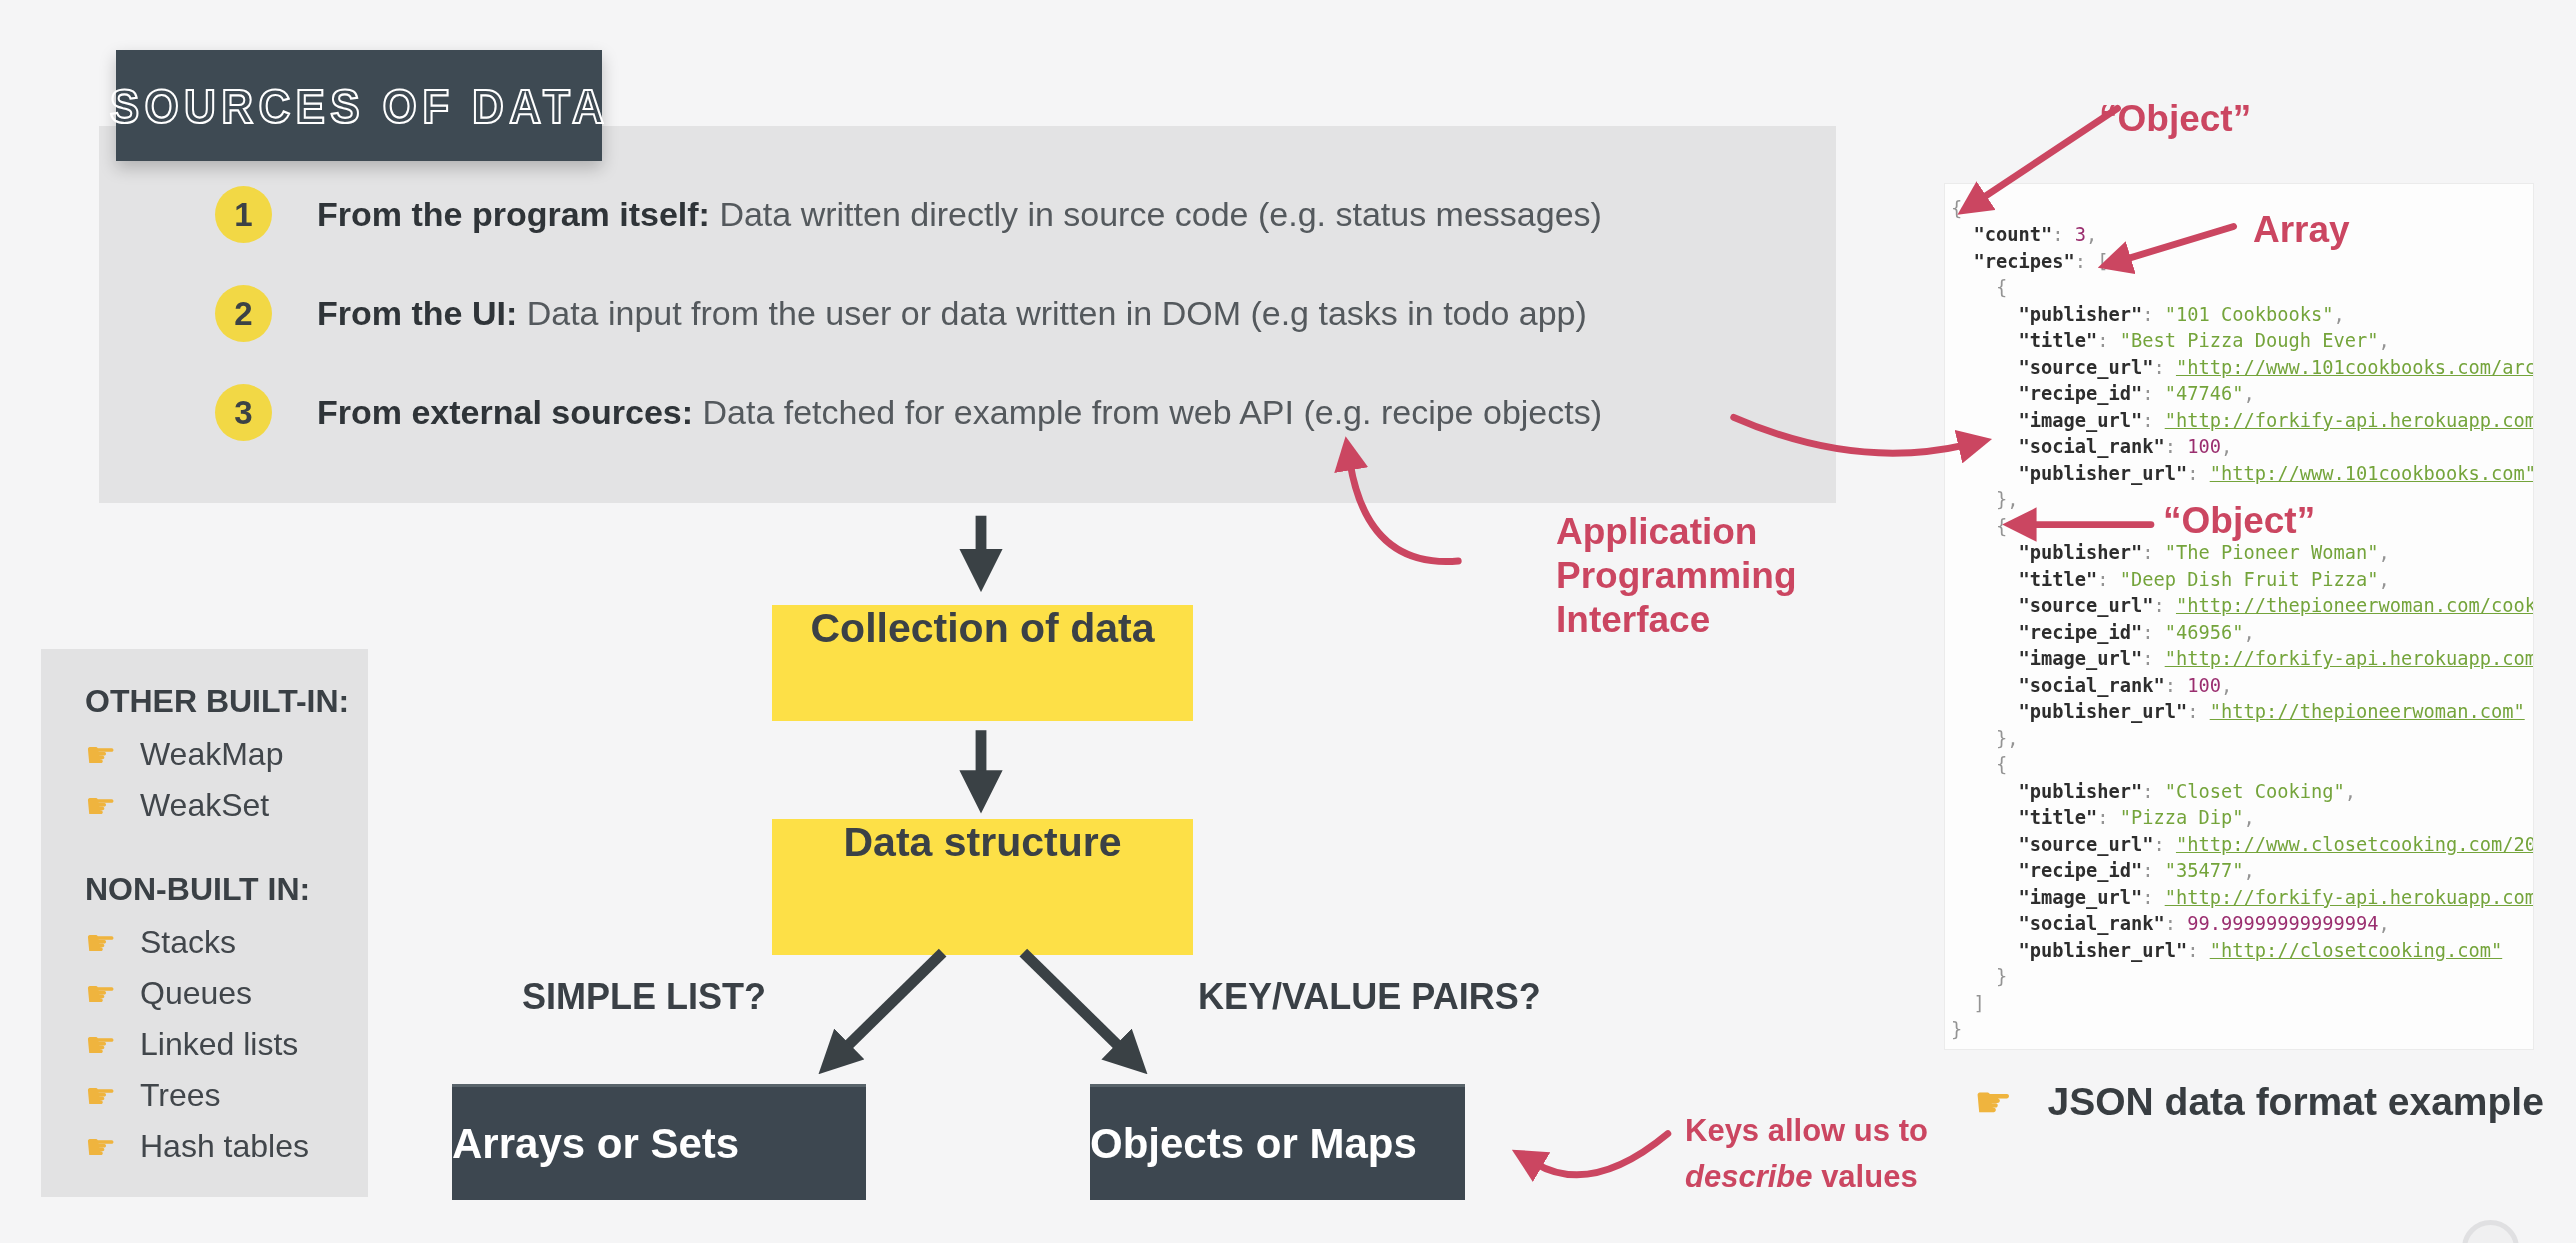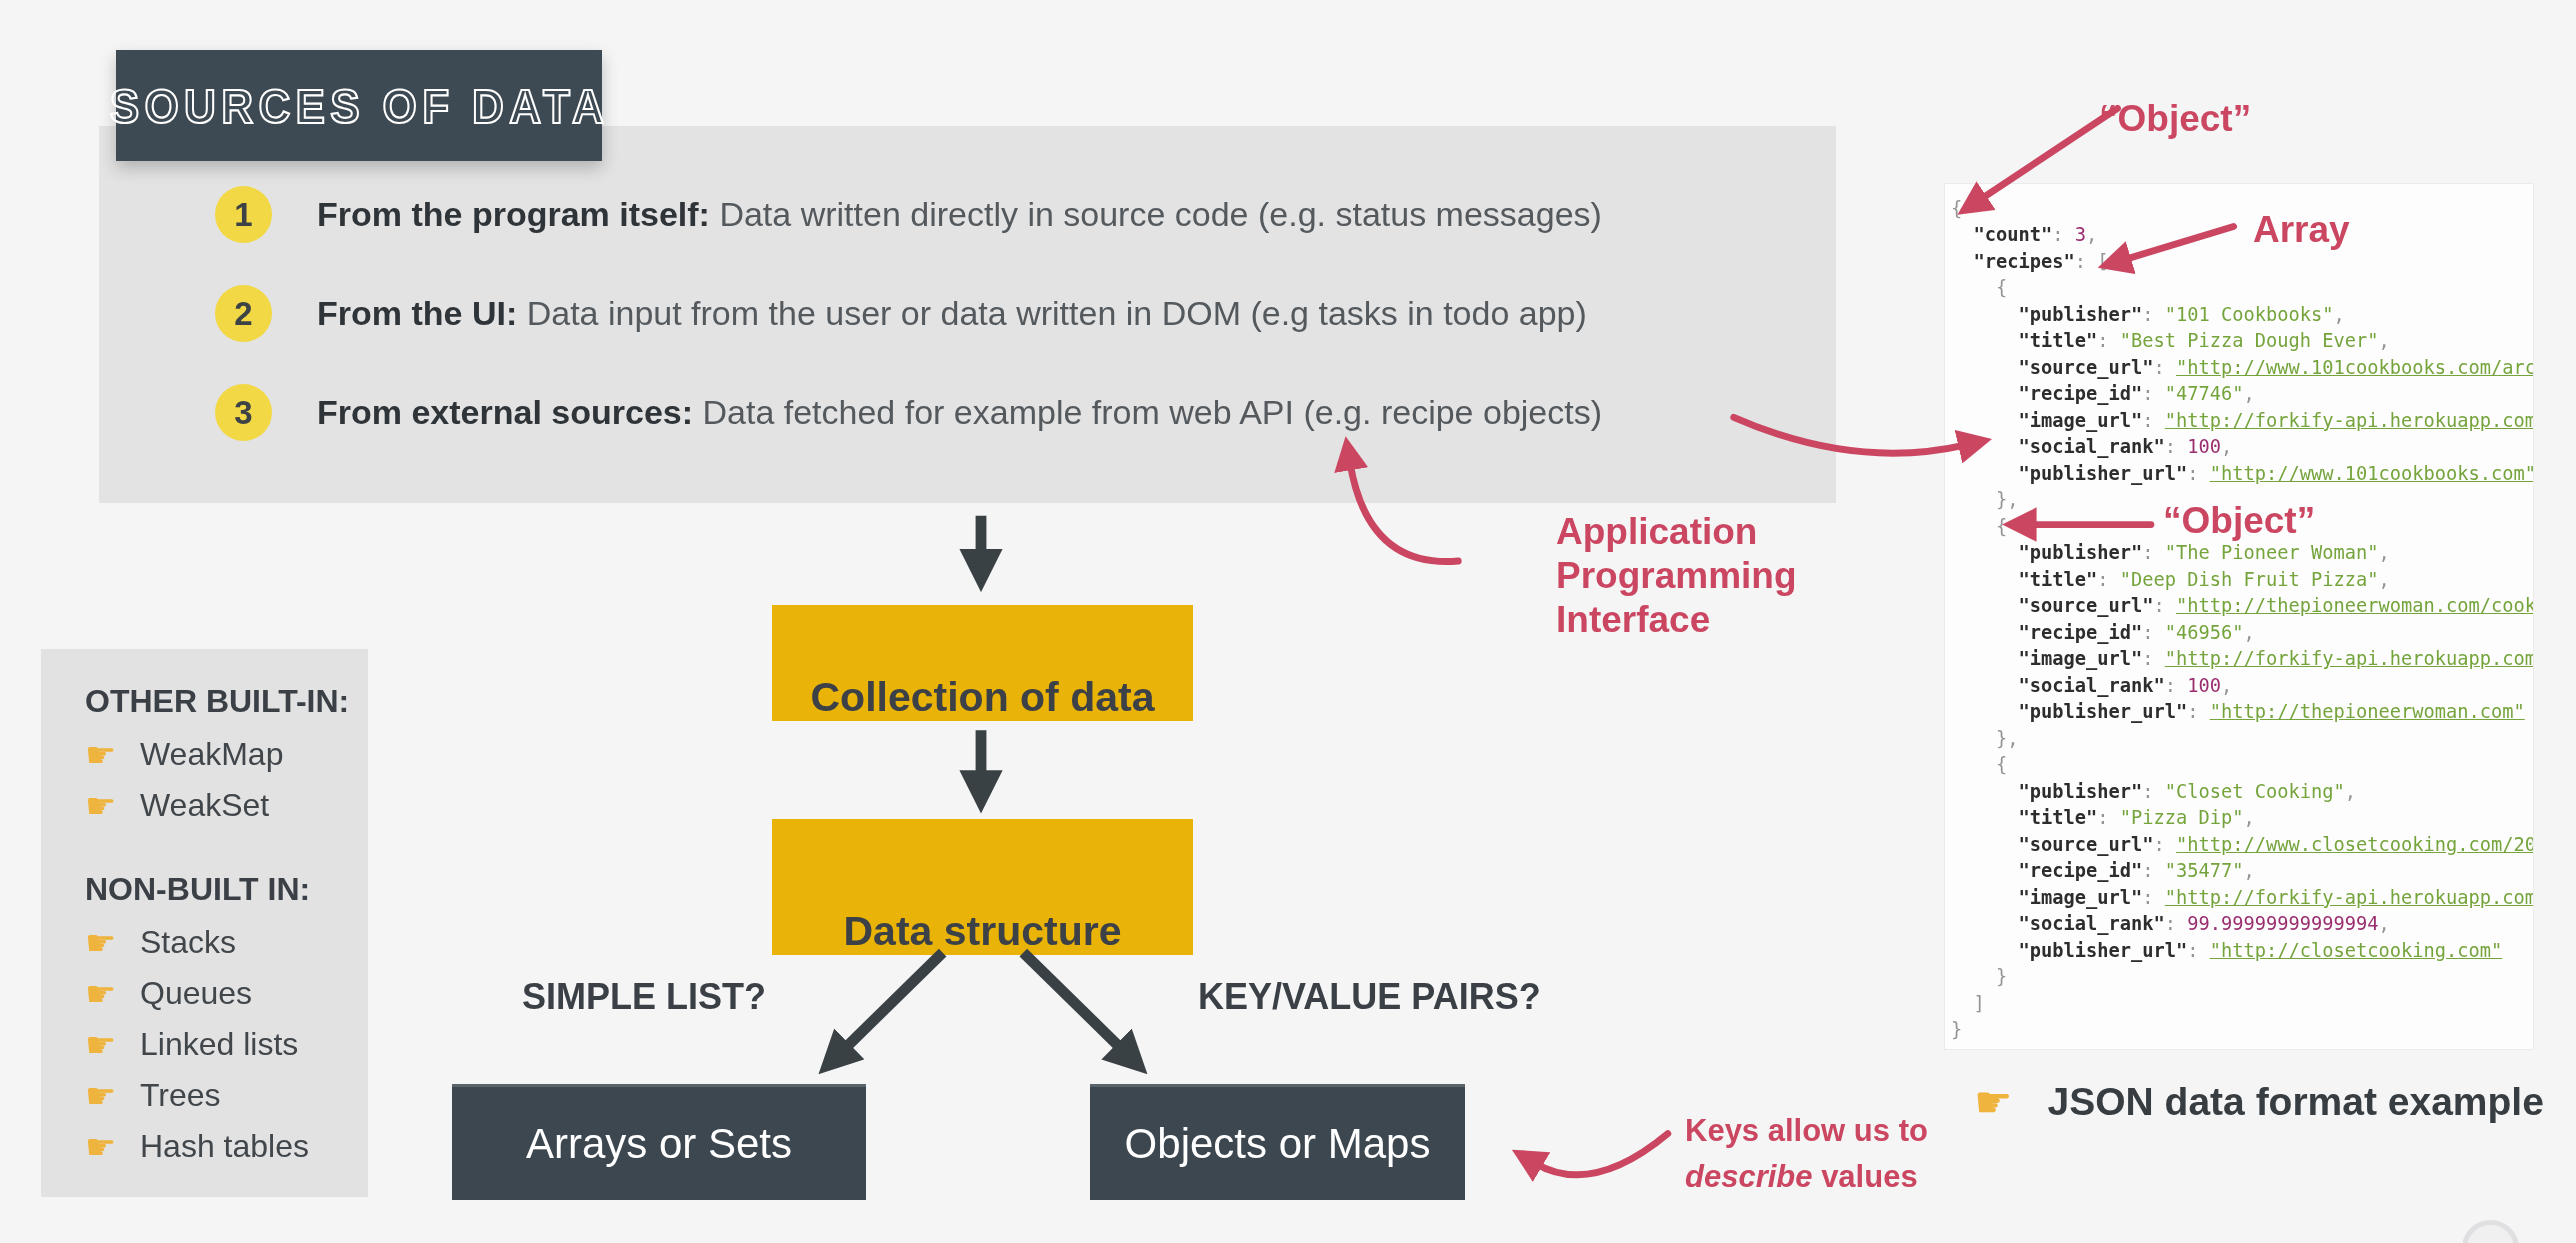--- a/index.html
+++ b/index.html
@@ -20,26 +20,26 @@
                  box-sizing:border-box;padding:60px 0 0 116px;display:flex;
                  flex-direction:column;gap:42px;z-index:1;}
   .src-row{display:flex;align-items:center;gap:45px;height:57px;}
   .num-circle{width:57px;height:57px;border-radius:50%;background:#f2d845;flex:0 0 57px;
               display:flex;align-items:center;justify-content:center;
               font-size:33px;font-weight:700;color:#3c4246;}
   .src-text{font-size:34px;color:#54595d;white-space:nowrap;}
   .src-text b{color:#2f3438;font-weight:700;}
 
   
-  .ybox{background:#eab308;color:#3b4146;font-weight:700;font-size:41px;
-        display:flex;align-items:flex-end;justify-content:center;}
+  .ybox{background:#fde047;color:#3b4146;font-weight:700;font-size:41px;
+        display:flex;align-items:flex-start;justify-content:center;}
   #collection-box{left:772px;top:605px;width:421px;height:116px;}
   #structure-box{left:772px;top:819px;width:421px;height:136px;}
-  .dbox{background:#3d4750;color:#fff;font-weight:400;font-size:42px;
-        display:flex;align-items:center;justify-content:center;
+  .dbox{background:#3d4750;color:#fff;font-weight:700;font-size:42px;
+        display:flex;align-items:center;
         border-top:3px solid #59646b;box-sizing:border-box;}
   #arrays-box{left:452px;top:1084px;width:414px;height:116px;}
   #objects-box{left:1090px;top:1084px;width:375px;height:116px;}
   .flow-label{font-size:36px;font-weight:700;color:#3a4046;white-space:nowrap;}
   #simple-label{left:522px;top:976px;}
   #kv-label{left:1198px;top:976px;}
 
   
   #sidebar{left:41px;top:649px;width:327px;height:548px;background:#e2e2e3;
            box-sizing:border-box;padding:33px 4px 0 44px;}

